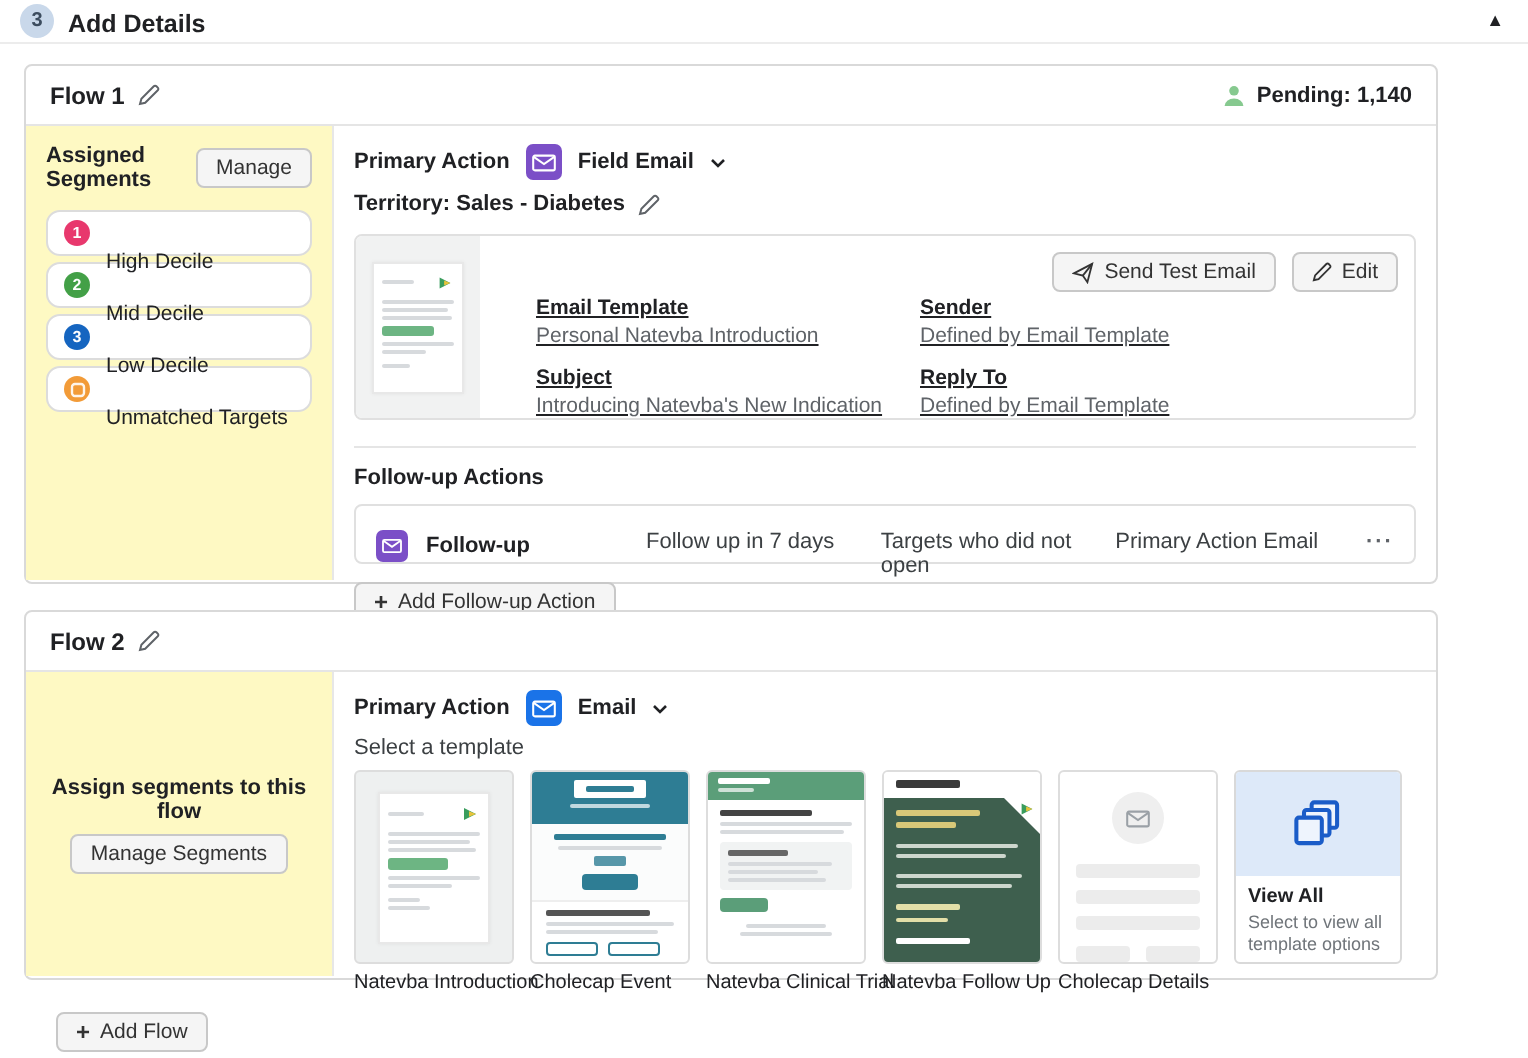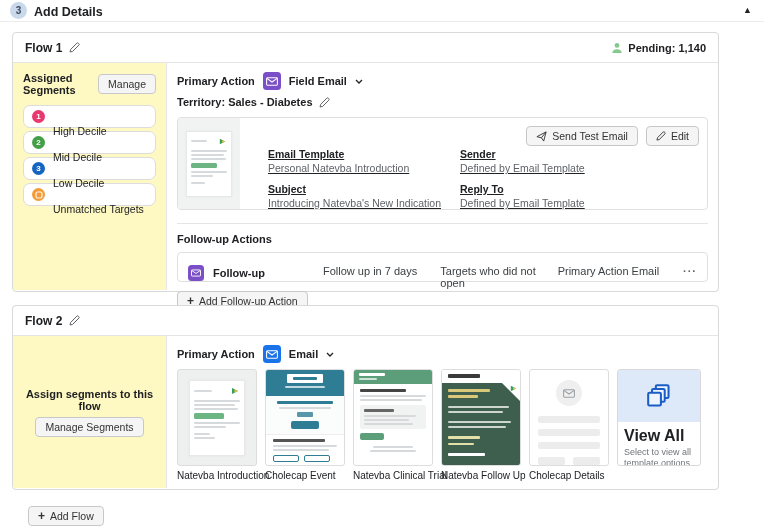--- a/index.html
+++ b/index.html
@@ -75,21 +75,21 @@
   .assign-box { display:flex; flex-direction:column; align-items:center; justify-content:center; height:100%; gap:5px; }
   .assign-text { font-weight:bold; font-size:11px; text-align:center; }
   .select-label { margin-top:4px; font-size:11px; color:#3c4043; }
   .tpl-row { display:flex; gap:8px; margin-top:5px; align-items:flex-start; }
   .tpl-card { width:80px; cursor:pointer; }
   .tpl-thumb { width:80px; height:97px; border:1px solid #ddd; border-radius:3px; background:#fff; overflow:hidden; position:relative; }
   .tpl-label { margin-top:4px; font-size:10px; color:#202124; white-space:nowrap; }
   .viewall-card { width:84px; height:97px; border:1px solid #d9d9d9; border-radius:3px; overflow:hidden; cursor:pointer; background:#fff; }
   .viewall-top { height:52px; background:#dde9f9; display:flex; align-items:center; justify-content:center; }
   .viewall-body { padding:5px 6px 0 6px; }
-  .viewall-title { font-weight:bold; font-size:16px; }
+  .viewall-title { font-weight:bold; font-size:10px; }
   .viewall-sub { font-size:9px; color:#70757a; margin-top:2px; line-height:1.25; }
 
   .add-flow-btn { position:absolute; left:28px; top:506px; }
 </style>
 </head>
 <body>
 
 <div class="page-header">
   <div class="step-circle">3</div>
   <div class="page-title">Add Details</div>
@@ -275,20 +275,21 @@
               <path d="M1 1.4 L7 5.6 L13 1.4" fill="none" stroke="#fff" stroke-width="1.2"></path>
             </svg>
         </span>
         <span class="pa-label">Email</span>
         <span style="display:inline-flex;">
           <svg width="8" height="5" viewBox="0 0 8 5">
               <path d="M1 1 L4 4 L7 1" fill="none" stroke="#202124" stroke-width="1.3"></path>
             </svg>
         </span>
       </div>
+      <div class="select-label">Select a template</div>
 
       <div class="tpl-row">
 
         <div class="tpl-card">
           <div class="tpl-thumb" style="background:#eef0f0; display:flex; align-items:center; justify-content:center;">
             <div class="mini-card" style="width:56px; height:76px;">
               <div class="mini-head">
                 <div class="bar" style="width:18px; margin:0;"></div>
                 <svg width="10" height="10" viewBox="0 0 10 10">
                     <path d="M2 2 L8 5 L2 8 Z" fill="#3a9d5d"></path>

